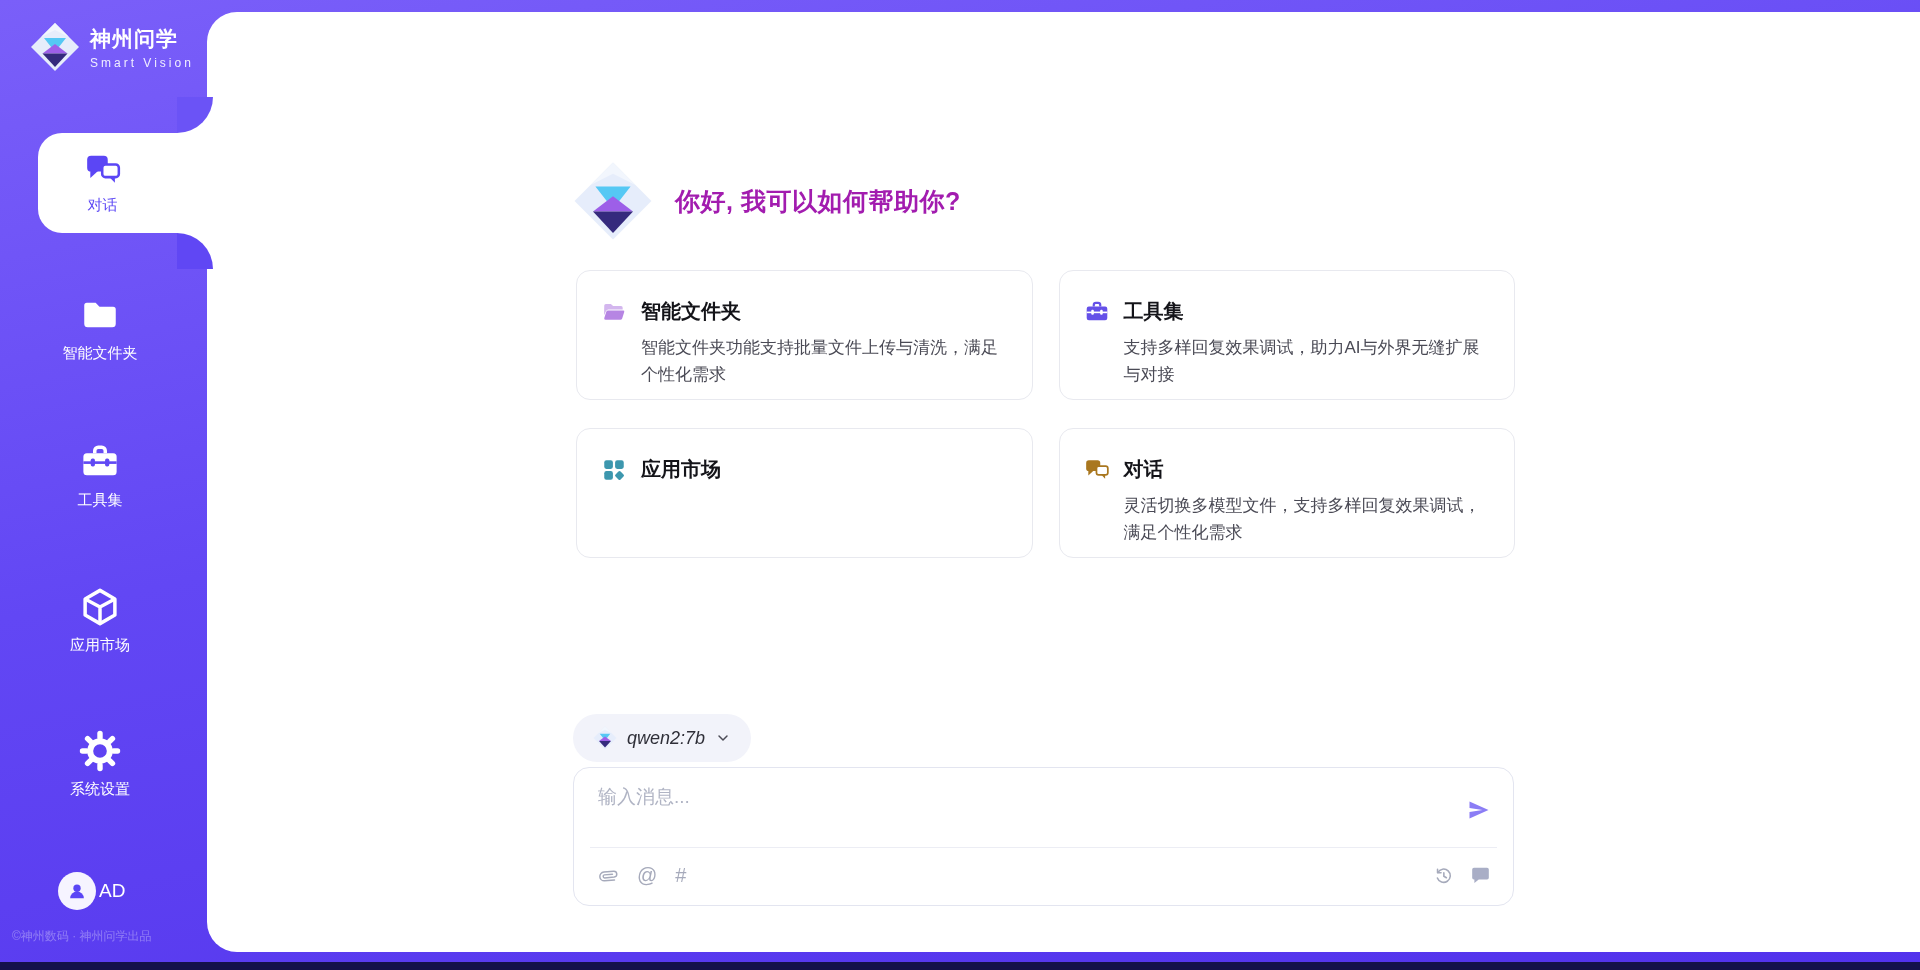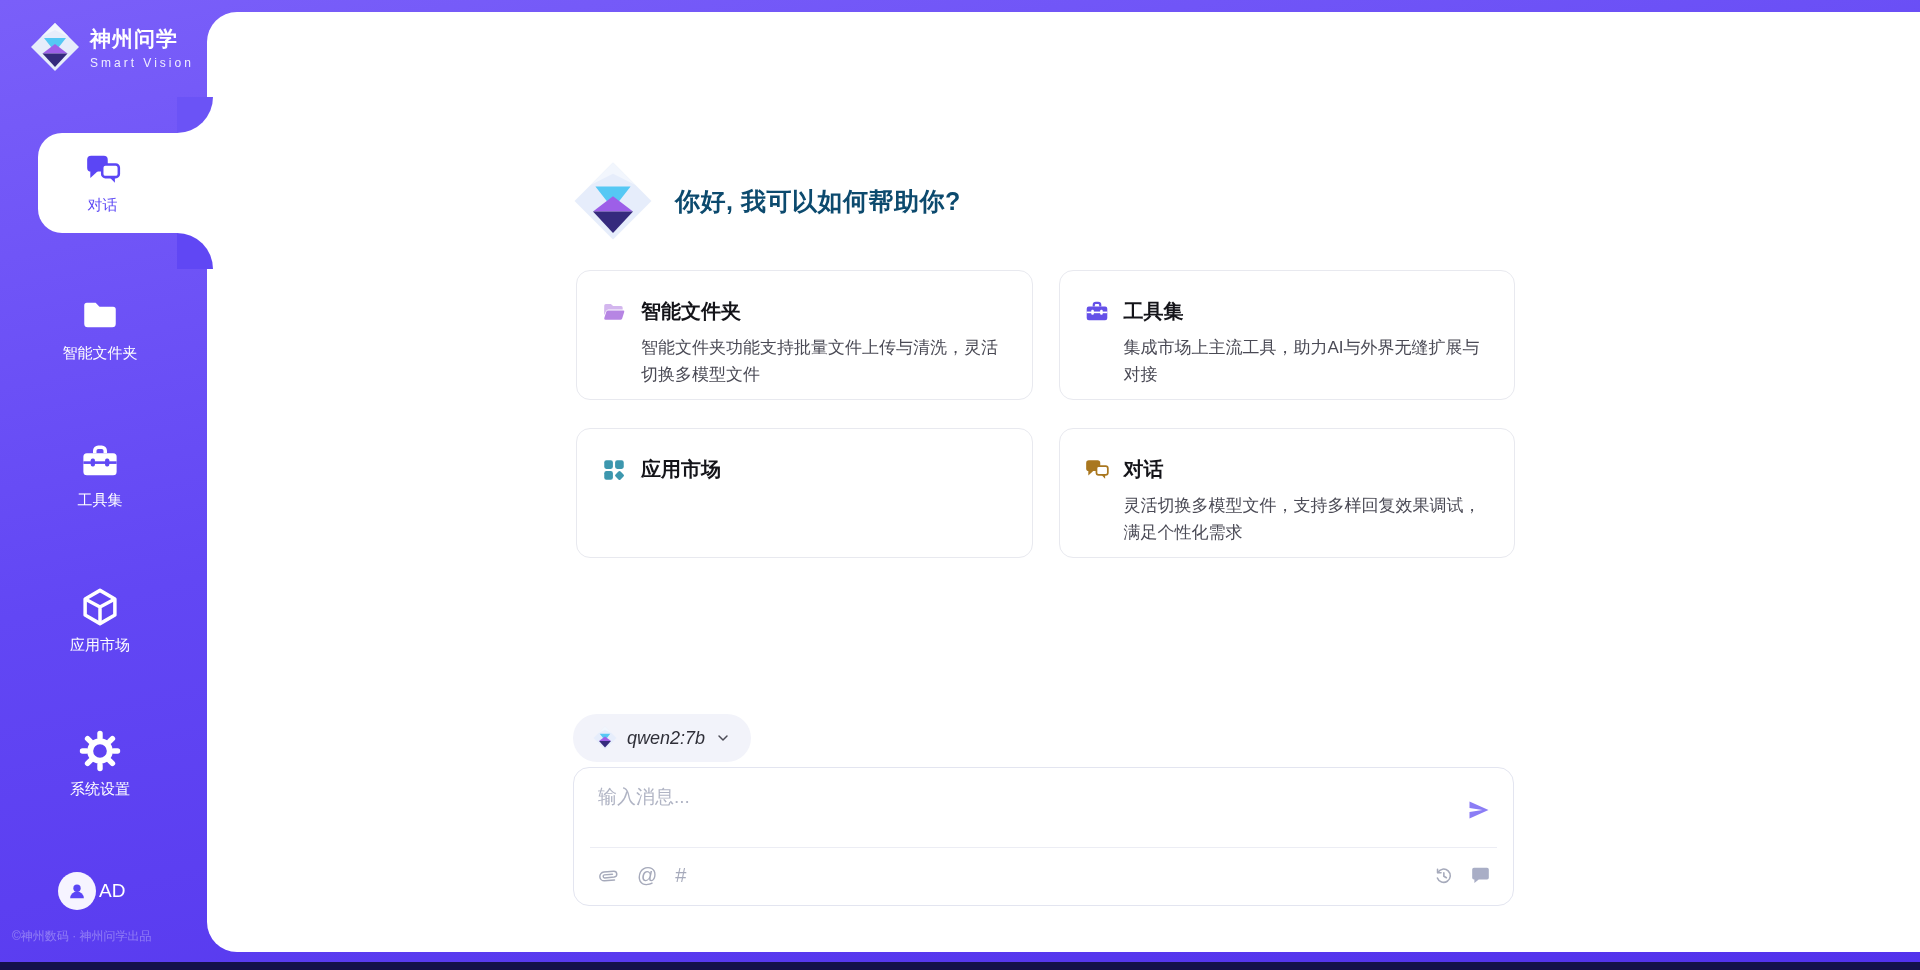--- a/index.html
+++ b/index.html
@@ -54,21 +54,21 @@
   .user-row { position:absolute; left:58px; top:872px; display:flex; align-items:center; cursor:pointer; }
   .avatar { width:38px; height:38px; border-radius:50%; background:#f6f4ff; display:flex; align-items:center; justify-content:center; }
   .avatar svg { width:22px; height:22px; color:#5b46f5; }
   .user-name { margin-left:3px; font-size:19px; color:#fff; }
 
   .copyright { position:absolute; left:12px; top:928px; font-size:12px; color:rgba(255,255,255,.32); white-space:nowrap; z-index:3; }
 
   
   .greeting { position:absolute; left:366px; top:148px; display:flex; align-items:center; gap:22px; }
   .greeting .gem { width:80px; height:82px; }
-  .greeting-text { font-size:25px; font-weight:bold; color:#0c4a6e; letter-spacing:.5px; }
+  .greeting-text { font-size:25px; font-weight:bold; color:#a21caf; letter-spacing:.5px; }
 
   .cards { position:absolute; left:369px; top:258px; width:939px;
            display:grid; grid-template-columns:1fr 1fr; gap:28px 26px; }
   .card { height:130px; border:1px solid #e8e9ef; border-radius:14px; background:#fff;
           padding:27px 24px 0 24px; cursor:pointer; }
   .card-head { display:flex; align-items:center; gap:14px; }
   .card-head svg { width:26px; height:26px; flex:none; }
   .card-title { font-size:20px; font-weight:bold; color:#141419; }
   .card-desc { margin:9px 0 0 40px; font-size:17px; line-height:27px; color:#4a4a55; }
   .ci-folder { color:#b685e3; --bg:#ffffff; }
@@ -214,35 +214,35 @@
   <div class="cards">
 
     <div class="card">
       <div class="card-head">
         <svg class="ci-folder" viewBox="0 0 24 24">
           <path d="M3 6a1.5 1.5 0 0 1 1.5-1.5h4.6l2.1 2h7.3A1.5 1.5 0 0 1 20 8v1.6H6.8a2.3 2.3 0 0 0-2.1 1.4L2.8 15z" fill="currentColor" opacity=".6"></path>
           <path d="M6.6 10.6h13.9a1 1 0 0 1 .95 1.3l-1.9 6a1.8 1.8 0 0 1-1.7 1.2H4.2A1.2 1.2 0 0 1 3.05 17.5l1.85-5.7a1.8 1.8 0 0 1 1.7-1.2z" fill="currentColor"></path>
         </svg>
         <div class="card-title">智能文件夹</div>
       </div>
-      <div class="card-desc">智能文件夹功能支持批量文件上传与清洗，灵活切换多模型文件</div>
+      <div class="card-desc">智能文件夹功能支持批量文件上传与清洗，满足个性化需求</div>
     </div>
 
     <div class="card">
       <div class="card-head">
         <svg class="ci-brief" viewBox="0 0 24 24">
           <path d="M9 7V5.5a2 2 0 0 1 2-2h2a2 2 0 0 1 2 2V7" fill="none" stroke="currentColor" stroke-width="2"></path>
           <rect x="2.5" y="7" width="19" height="12.5" rx="2" fill="currentColor"></rect>
           <rect x="2.5" y="11.6" width="19" height="1.5" fill="var(--bg,#fff)"></rect>
           <rect x="6.7" y="10" width="2.4" height="4.6" rx="1" fill="var(--bg,#fff)"></rect>
           <rect x="14.9" y="10" width="2.4" height="4.6" rx="1" fill="var(--bg,#fff)"></rect>
         </svg>
         <div class="card-title">工具集</div>
       </div>
-      <div class="card-desc">集成市场上主流工具，助力AI与外界无缝扩展与对接</div>
+      <div class="card-desc">支持多样回复效果调试，助力AI与外界无缝扩展与对接</div>
     </div>
 
     <div class="card">
       <div class="card-head">
         <svg class="ci-grid" viewBox="0 0 24 24">
           <rect x="3" y="3" width="8" height="8" rx="2" fill="currentColor"></rect>
           <rect x="13" y="3" width="8" height="8" rx="2" fill="currentColor"></rect>
           <rect x="3" y="13" width="8" height="8" rx="2" fill="currentColor"></rect>
           <rect x="13.8" y="13.8" width="6.6" height="6.6" rx="1.4" fill="currentColor" transform="rotate(45 17.1 17.1)"></rect>
         </svg>

